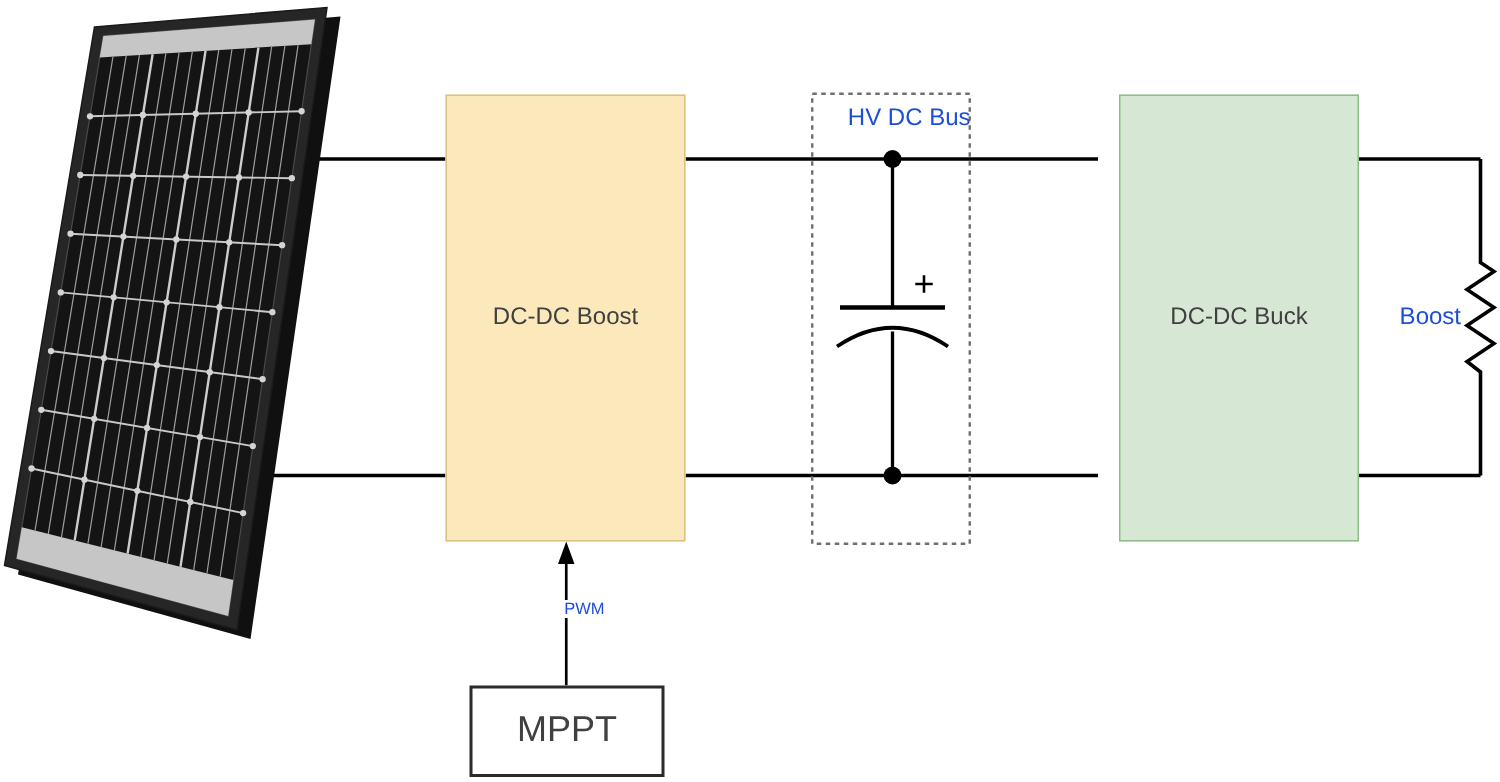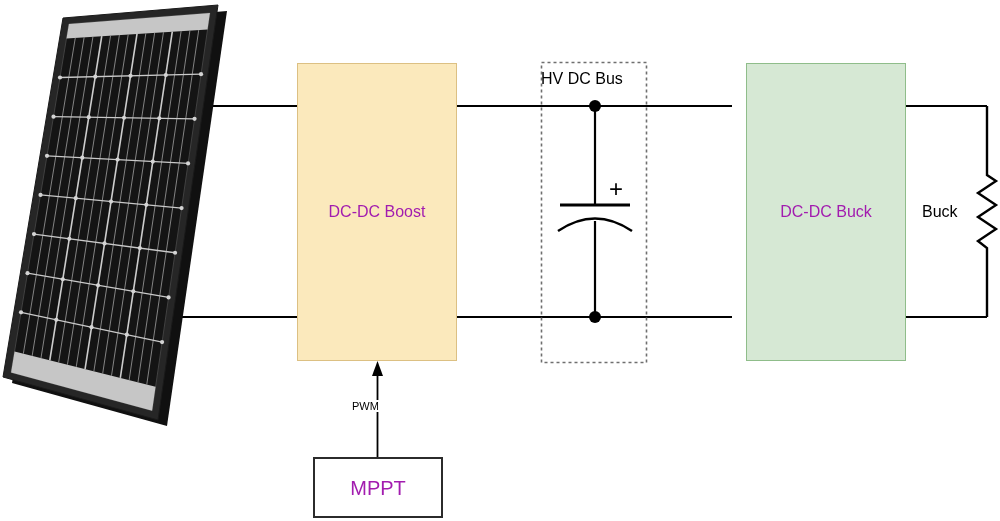--- a/index.html
+++ b/index.html
@@ -7,38 +7,38 @@
     position:relative;
     width:1000px;height:521px;
     background:#ffffff;
     font-family:"Liberation Sans", sans-serif;
     overflow:hidden;
   }
   #diagram-svg{position:absolute;left:0;top:0;}
   .block{
     position:absolute;box-sizing:border-box;
     display:flex;align-items:center;justify-content:center;
-    color:#a21caf;font-size:16px;line-height:1.2;
+    color:#404040;font-size:16px;line-height:1.2;
     text-align:center;
   }
   #boost-block{
     left:297px;top:63px;width:160px;height:298px;
     background:#FBE9BC;border:1.5px solid #DCC083;
   }
   #buck-block{
     left:732px;top:63px;width:160px;height:298px;
     background:#D6E8D4;border:1.5px solid #8FBD8A;margin-left:14px;
   }
   #mppt-block{
     left:313px;top:457px;width:130px;height:61px;
     background:#ffffff;border:2px solid #2b2b2b;
-    font-size:20px;
+    font-size:24px;
   }
   .float-label{
-    position:absolute;color:#000000;text-align:left;
+    position:absolute;color:#1d4ed8;text-align:right;
   }
   #hvbus-label{left:541px;top:70px;width:106px;font-size:16px;}
   #load-label{left:922px;top:203px;width:52px;font-size:16px;}
   #pwm-label{
     left:352px;top:400px;width:51px;font-size:11px;
     background:#ffffff;
   }
 </style>
 </head>
 <body>
@@ -142,17 +142,17 @@
   <div class="block" id="buck-block">
     <span>DC-DC Buck</span>
   </div>
 
   <div class="block" id="mppt-block">
     <span>MPPT</span>
   </div>
 
   <div class="float-label" id="hvbus-label">HV DC Bus</div>
 
-  <div class="float-label" id="load-label">Buck</div>
+  <div class="float-label" id="load-label">Boost</div>
 
   <div class="float-label" id="pwm-label">PWM</div>
 
 </div>
 
 </body></html>

